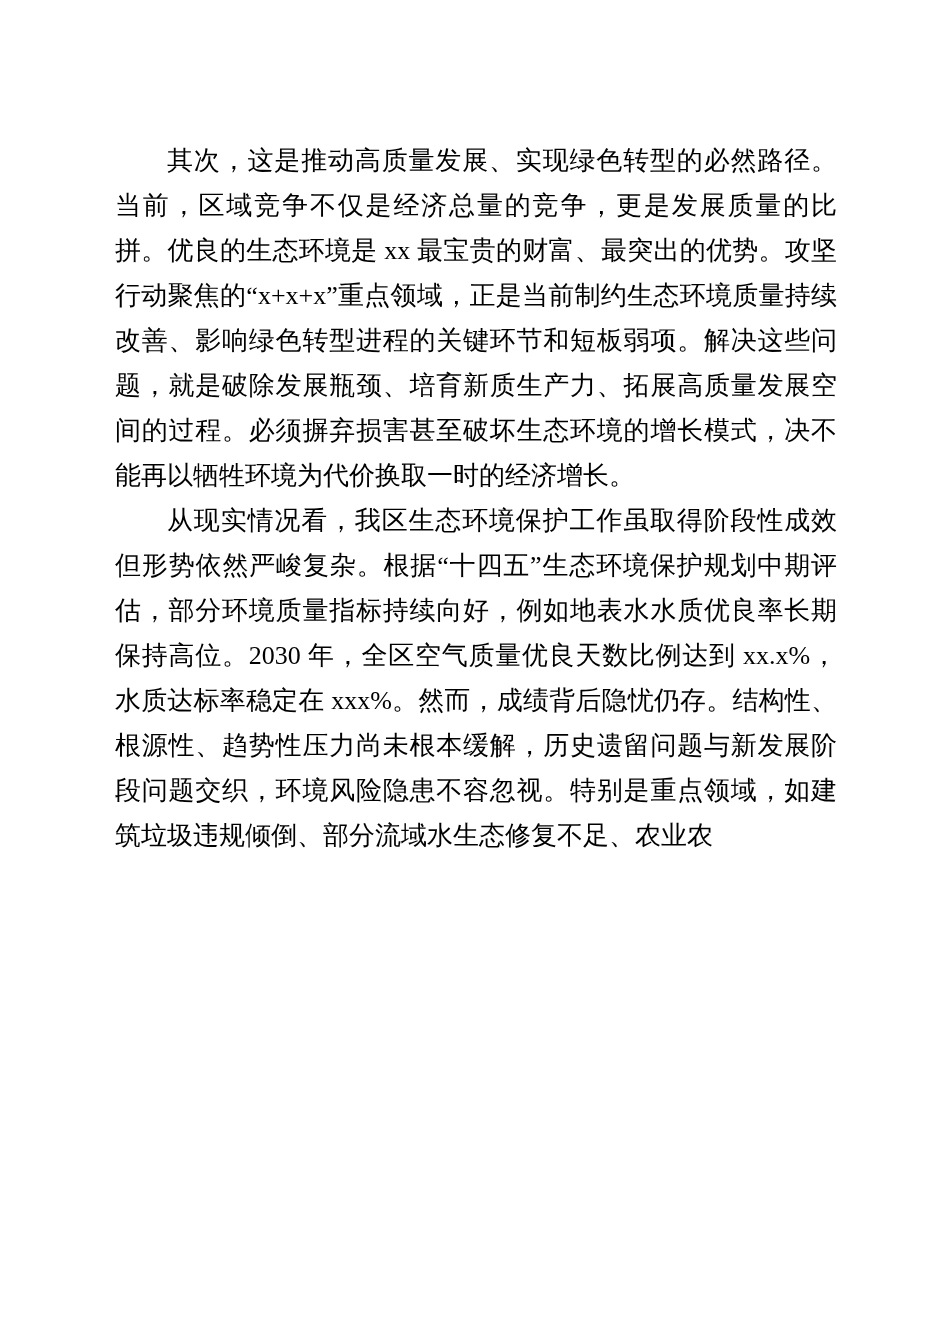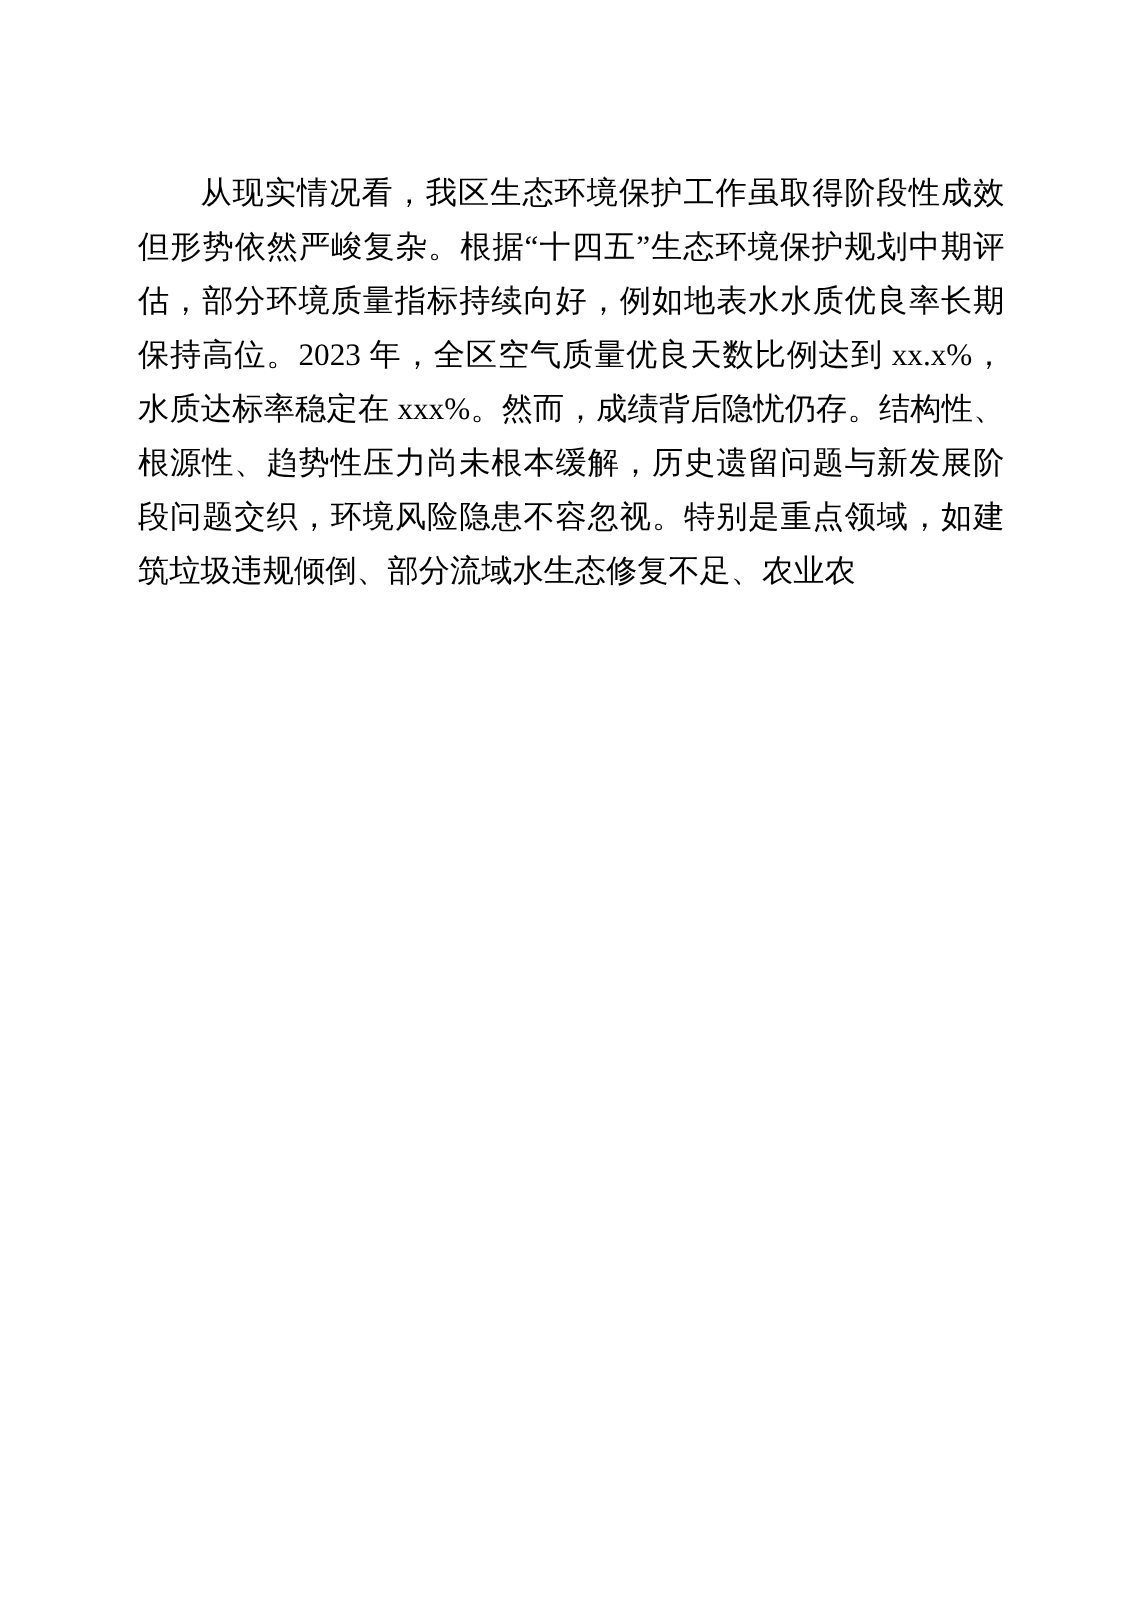--- a/index.html
+++ b/index.html
@@ -32,15 +32,16 @@
     text-indent: 2em;
     word-break: break-all;
     overflow-wrap: break-word;
   }
 </style>
 </head>
 <body>
 
 <div class="page">
   <div class="text-block">
-    <p class="para">从现实情况看，我区生态环境保护工作虽取得阶段性成效但形势依然严峻复杂。根据“十四五”生态环境保护规划中期评估，部分环境质量指标持续向好，例如地表水水质优良率长期保持高位。2023 年，全区空气质量优良天数比例达到 xx.x%，水质达标率稳定在 xxx%。然而，成绩背后隐忧仍存。结构性、根源性、趋势性压力尚未根本缓解，历史遗留问题与新发展阶段问题交织，环境风险隐患不容忽视。特别是重点领域，如建筑垃圾违规倾倒、部分流域水生态修复不足、农业农</p>
+    <p class="para">其次，这是推动高质量发展、实现绿色转型的必然路径。当前，区域竞争不仅是经济总量的竞争，更是发展质量的比拼。优良的生态环境是 xx 最宝贵的财富、最突出的优势。攻坚行动聚焦的“x+x+x”重点领域，正是当前制约生态环境质量持续改善、影响绿色转型进程的关键环节和短板弱项。解决这些问题，就是破除发展瓶颈、培育新质生产力、拓展高质量发展空间的过程。必须摒弃损害甚至破坏生态环境的增长模式，决不能再以牺牲环境为代价换取一时的经济增长。</p>
+    <p class="para">从现实情况看，我区生态环境保护工作虽取得阶段性成效但形势依然严峻复杂。根据“十四五”生态环境保护规划中期评估，部分环境质量指标持续向好，例如地表水水质优良率长期保持高位。2030 年，全区空气质量优良天数比例达到 xx.x%，水质达标率稳定在 xxx%。然而，成绩背后隐忧仍存。结构性、根源性、趋势性压力尚未根本缓解，历史遗留问题与新发展阶段问题交织，环境风险隐患不容忽视。特别是重点领域，如建筑垃圾违规倾倒、部分流域水生态修复不足、农业农</p>
   </div>
 </div>
 
 </body></html>

